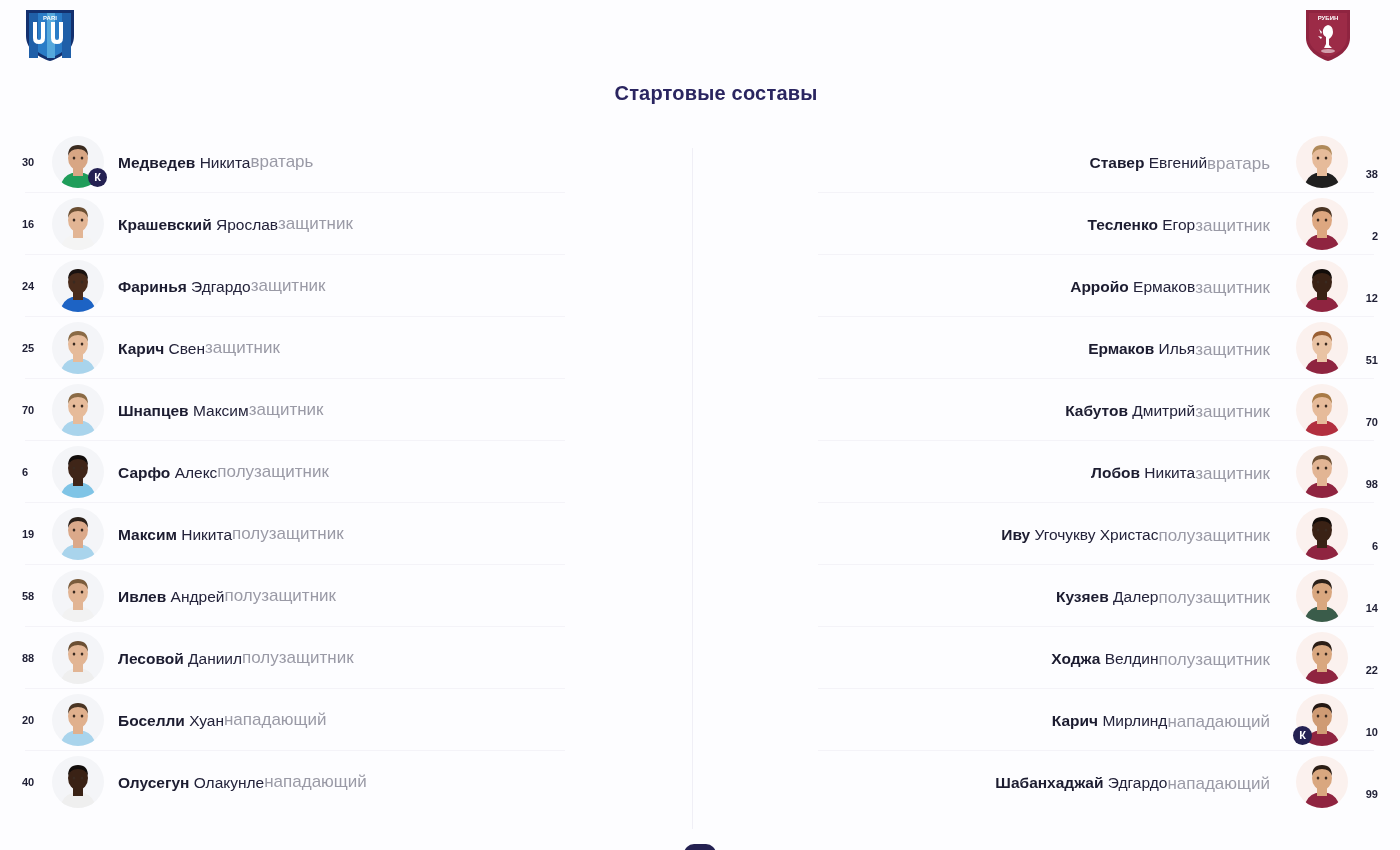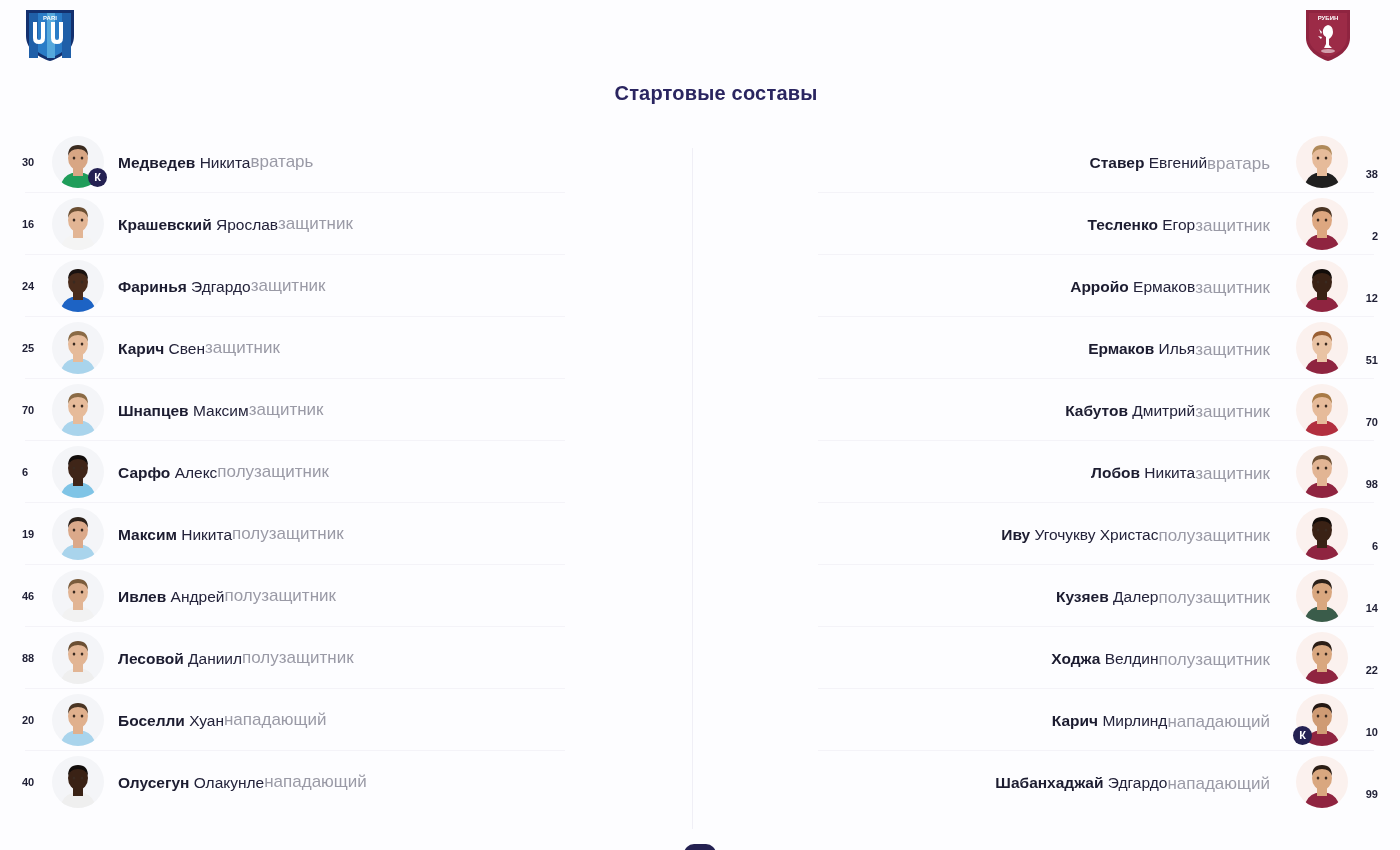--- a/index.html
+++ b/index.html
@@ -401,21 +401,21 @@
             </div>
           </div>
           <div class="info">
             <div class="pname"><span class="last">Максим</span> <span class="first">Никита</span></div>
             <div class="ppos">полузащитник</div>
           </div>
           <div class="grow"></div>
         </div>
         <div class="row">
           <div class="sep"></div>
-          <div class="num">46</div>
+          <div class="num">58</div>
           <div class="avatar">
             <div class="disc">
               <svg viewBox="0 0 52 52">
                 <rect width="52" height="52" fill="#f4f5f8"></rect>
                 <path d="M8 52 Q10 40 20 37 L32 37 Q42 40 44 52 Z" fill="#f2f2f2"></path>
                 <path d="M21 31 L31 31 L31 40 L21 40 Z" fill="#e2b594"></path>
                 <ellipse cx="26" cy="22" rx="10" ry="12" fill="#e2b594"></ellipse>
                 <path d="M16 20 Q16 9 26 9 Q36 9 36 20 Q34 13 26 13 Q18 13 16 20 Z" fill="#7a5c3c"></path>
                 <ellipse cx="22" cy="22" rx="1.3" ry="1.6" fill="#3a2a20"></ellipse>
                 <ellipse cx="30" cy="22" rx="1.3" ry="1.6" fill="#3a2a20"></ellipse>

